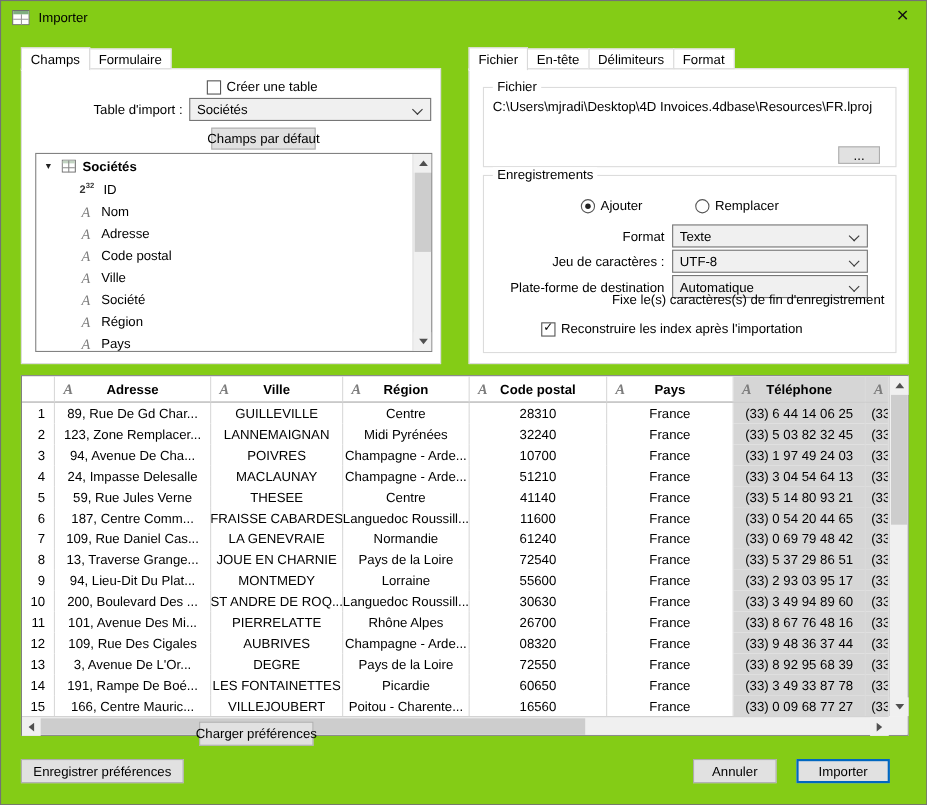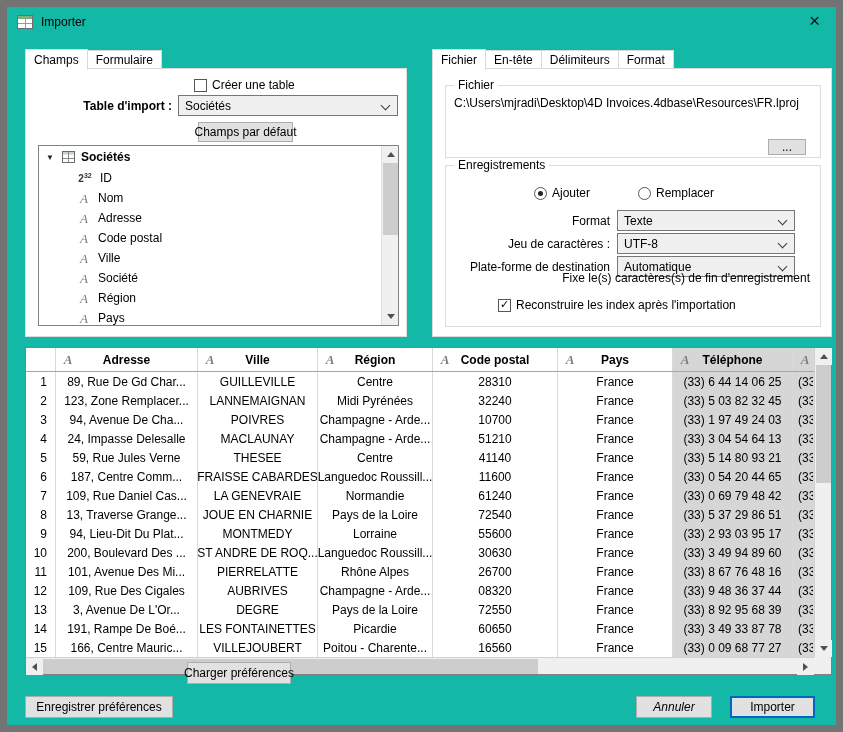--- a/index.html
+++ b/index.html
@@ -1,36 +1,36 @@
 <!DOCTYPE html>
 <html><head>
 <meta charset="utf-8">
 <style>
   *{box-sizing:border-box;margin:0;padding:0;font-family:"Liberation Sans",sans-serif;}
   html,body{width:843px;height:732px;}
   body{background:#fff;position:relative;font-size:12px;color:#000;}
-  .dialog{position:absolute;inset:0;border:7px solid #737373;background:#14b8a6;overflow:hidden;}
+  .dialog{position:absolute;inset:0;border:1px solid #737373;background:#84cc16;overflow:hidden;}
 
   
   .titlebar{position:absolute;left:0;top:0;right:0;height:30px;display:flex;align-items:center;padding-left:10px;gap:8px;}
   .title{font-size:12px;}
   .close{position:absolute;right:16px;top:3px;font-size:19px;color:#111;line-height:22px;}
 
   
   .tab-bar{position:absolute;display:flex;align-items:flex-end;height:21px;z-index:3;justify-content:center;}
   .tab{height:19px;display:flex;align-items:center;padding:0 8px;border:1px solid #d9d9d9;background:#fff;white-space:nowrap;}
   .tab.active{height:21px;margin-bottom:-1px;border-bottom:1px solid #fff;background:#fff;z-index:4;}
   .tab + .tab{margin-left:-1px;}
 
   
   .panel{position:absolute;border:1px solid #dcdcdc;background:#fff;}
   #left-panel{left:18px;top:61px;width:382px;height:269px;}
   #right-panel{left:425px;top:61px;width:400px;height:269px;}
 
-  .abs{position:absolute;font-weight:bold;}
+  .abs{position:absolute;}
   .chk-row{position:absolute;display:flex;align-items:center;gap:5px;white-space:nowrap;}
   .checkbox{width:13px;height:13px;border:1px solid #555;background:#fff;display:inline-flex;align-items:center;justify-content:center;flex:0 0 13px;}
   .chk-glyph{font-size:11px;line-height:1;margin-top:-1px;}
   .radio{width:13px;height:13px;border:1px solid #555;border-radius:50%;background:#fff;position:relative;display:inline-block;flex:0 0 13px;}
   .radio.selected::after{content:"";position:absolute;inset:3px;border-radius:50%;background:#222;}
 
   .combo{position:absolute;height:21px;border:1px solid #767676;background:#f0f0f0;display:flex;align-items:center;padding:0 22px 0 6px;white-space:nowrap;overflow:hidden;}
   .chev{position:absolute;right:8px;top:6px;width:7px;height:7px;border-right:1px solid #3c3c3c;border-bottom:1px solid #3c3c3c;transform:rotate(45deg);}
 
   .btn{position:absolute;display:flex;align-items:center;justify-content:center;background:#e1e1e1;border:1px solid #adadad;font-size:12px;white-space:nowrap;}
@@ -457,16 +457,16 @@
       <div class="sb-thumb" style="top:1px;height:15px;left:17px;width:495px;"></div>
       <div class="sb-btn rgt">
           <span class="tri right"></span>
         </div>
     </div>
     <div id="grid-corner"></div>
   </div>
 
   <button class="btn" style="left:18px;top:689px;width:148px;height:22px;">Enregistrer préférences</button>
   <button class="btn" style="left:180px;top:655px;width:104px;height:22px;">Charger préférences</button>
-  <button class="btn" style="left:629px;top:689px;width:76px;height:22px;font-style:italic;">Annuler</button>
+  <button class="btn" style="left:629px;top:689px;width:76px;height:22px;">Annuler</button>
   <button class="btn default" style="left:723px;top:689px;width:85px;height:22px;">Importer</button>
 
 </div>
 
 </body></html>

